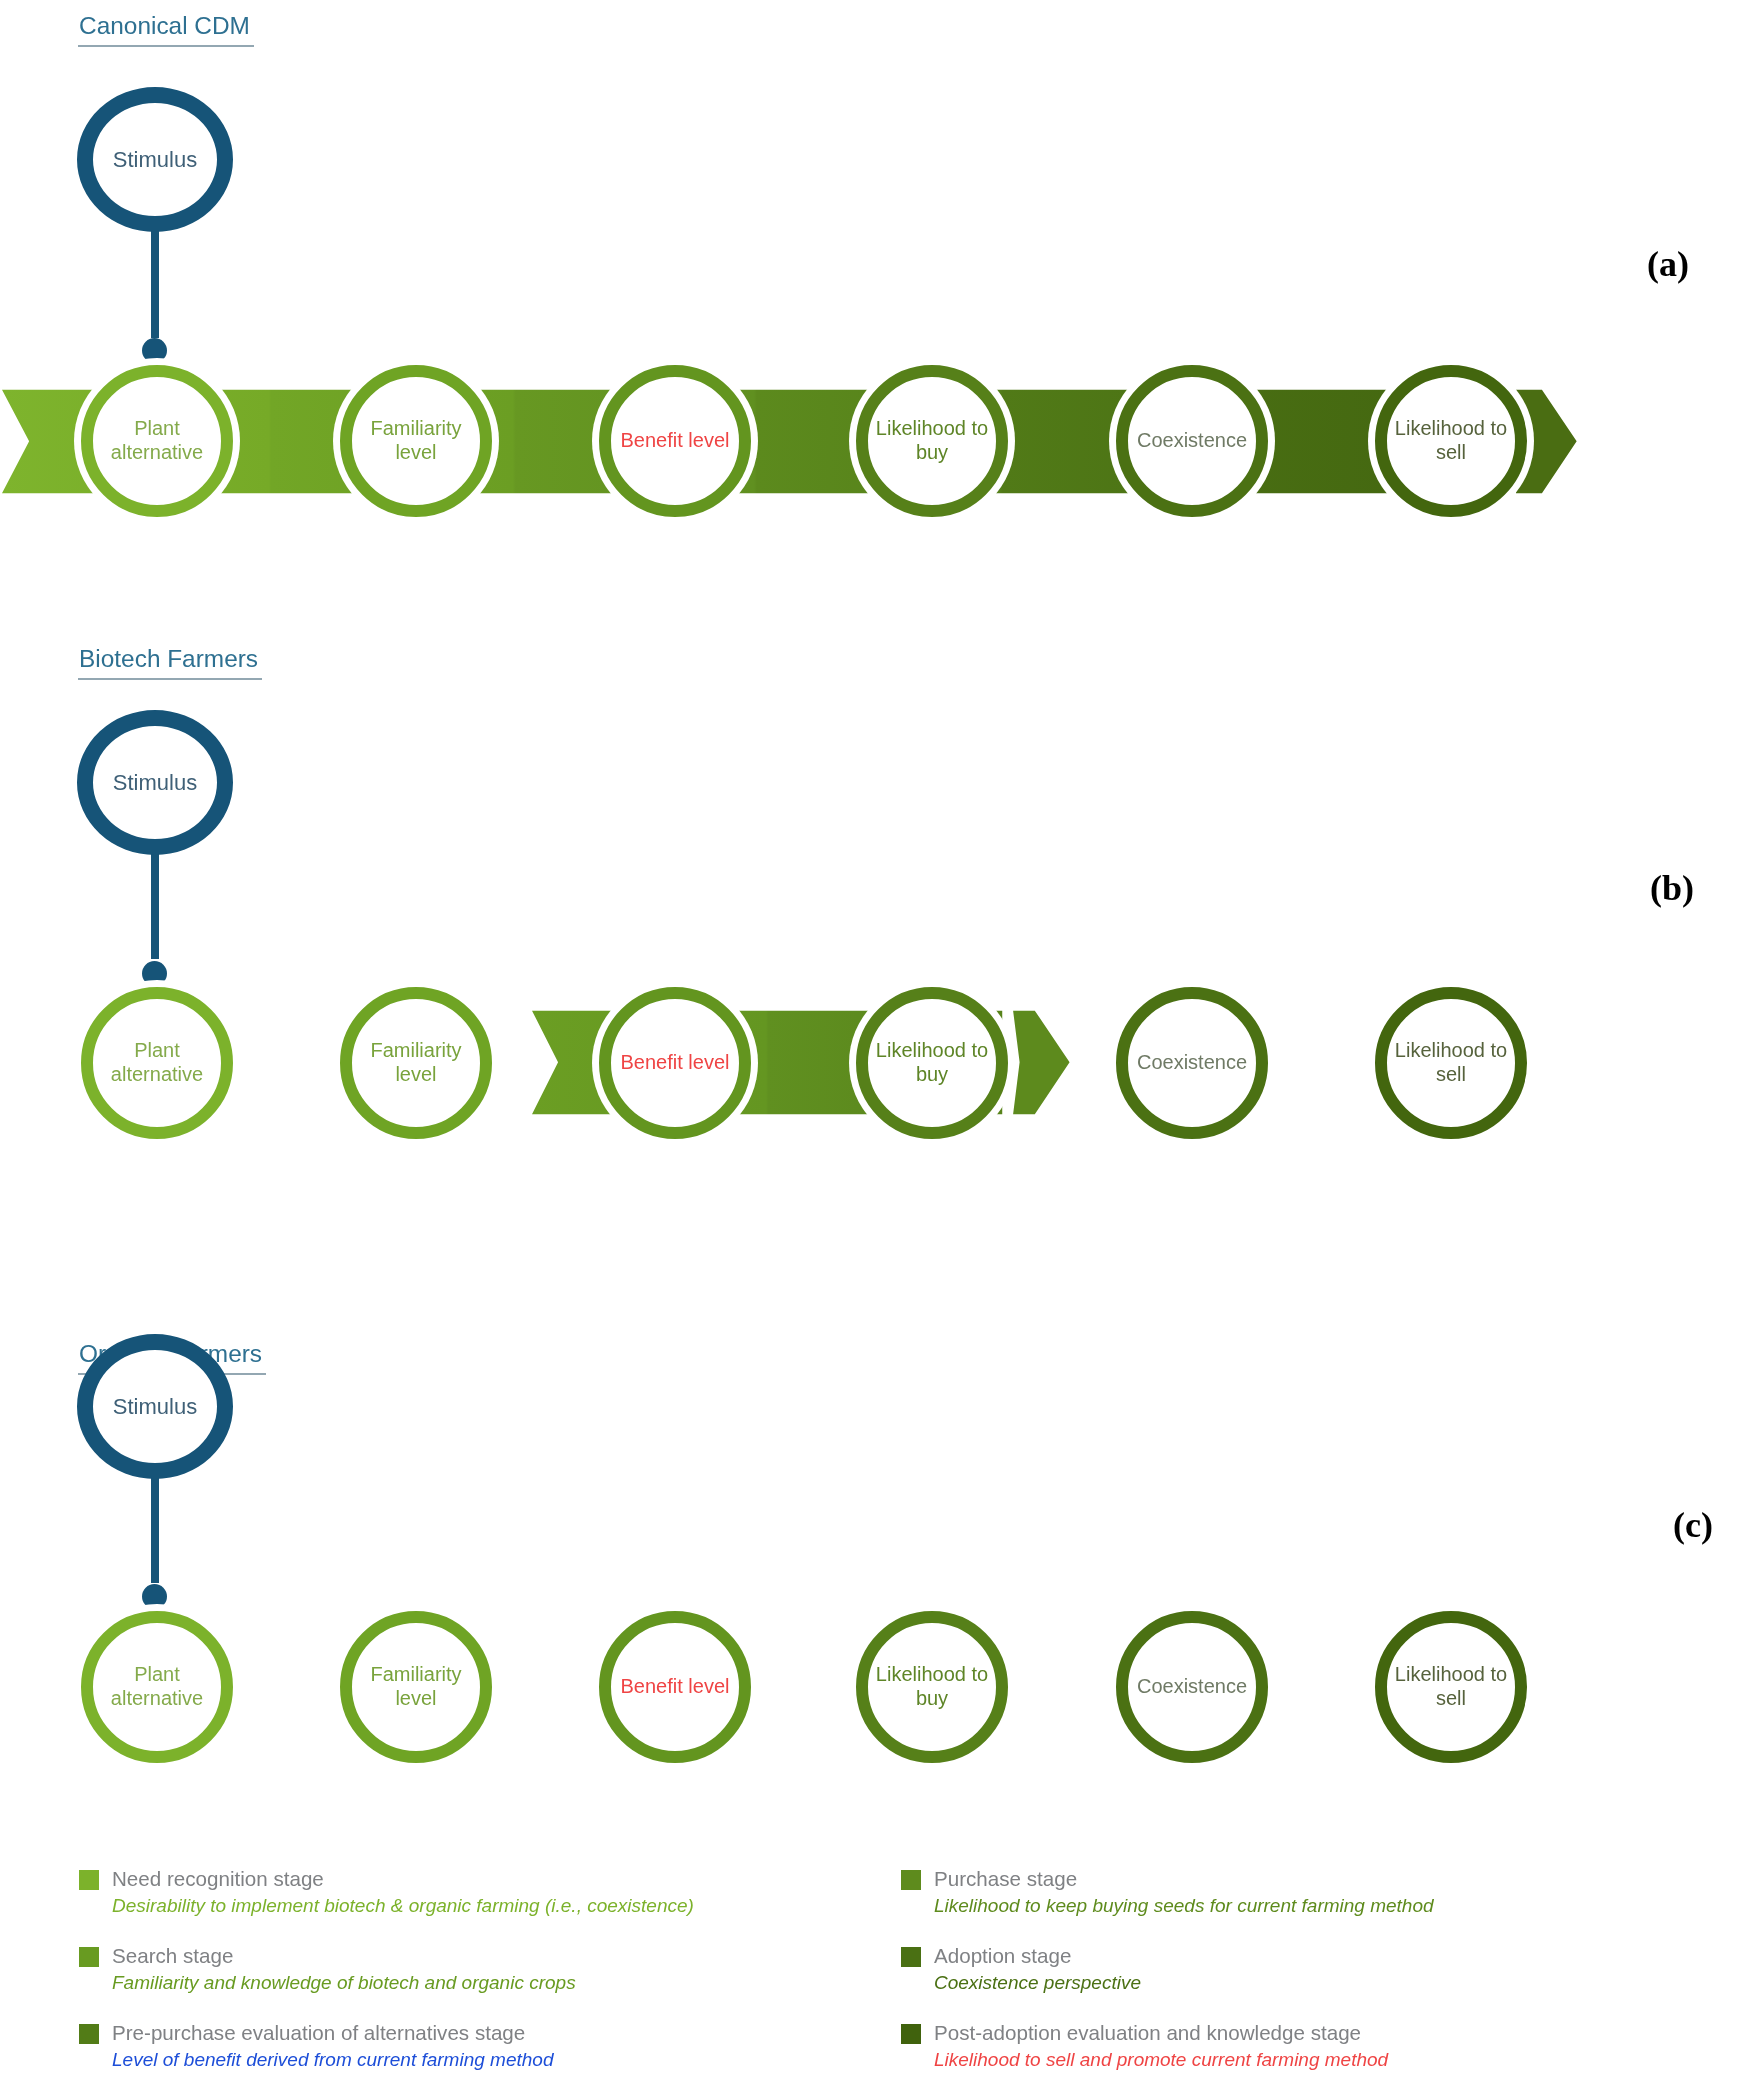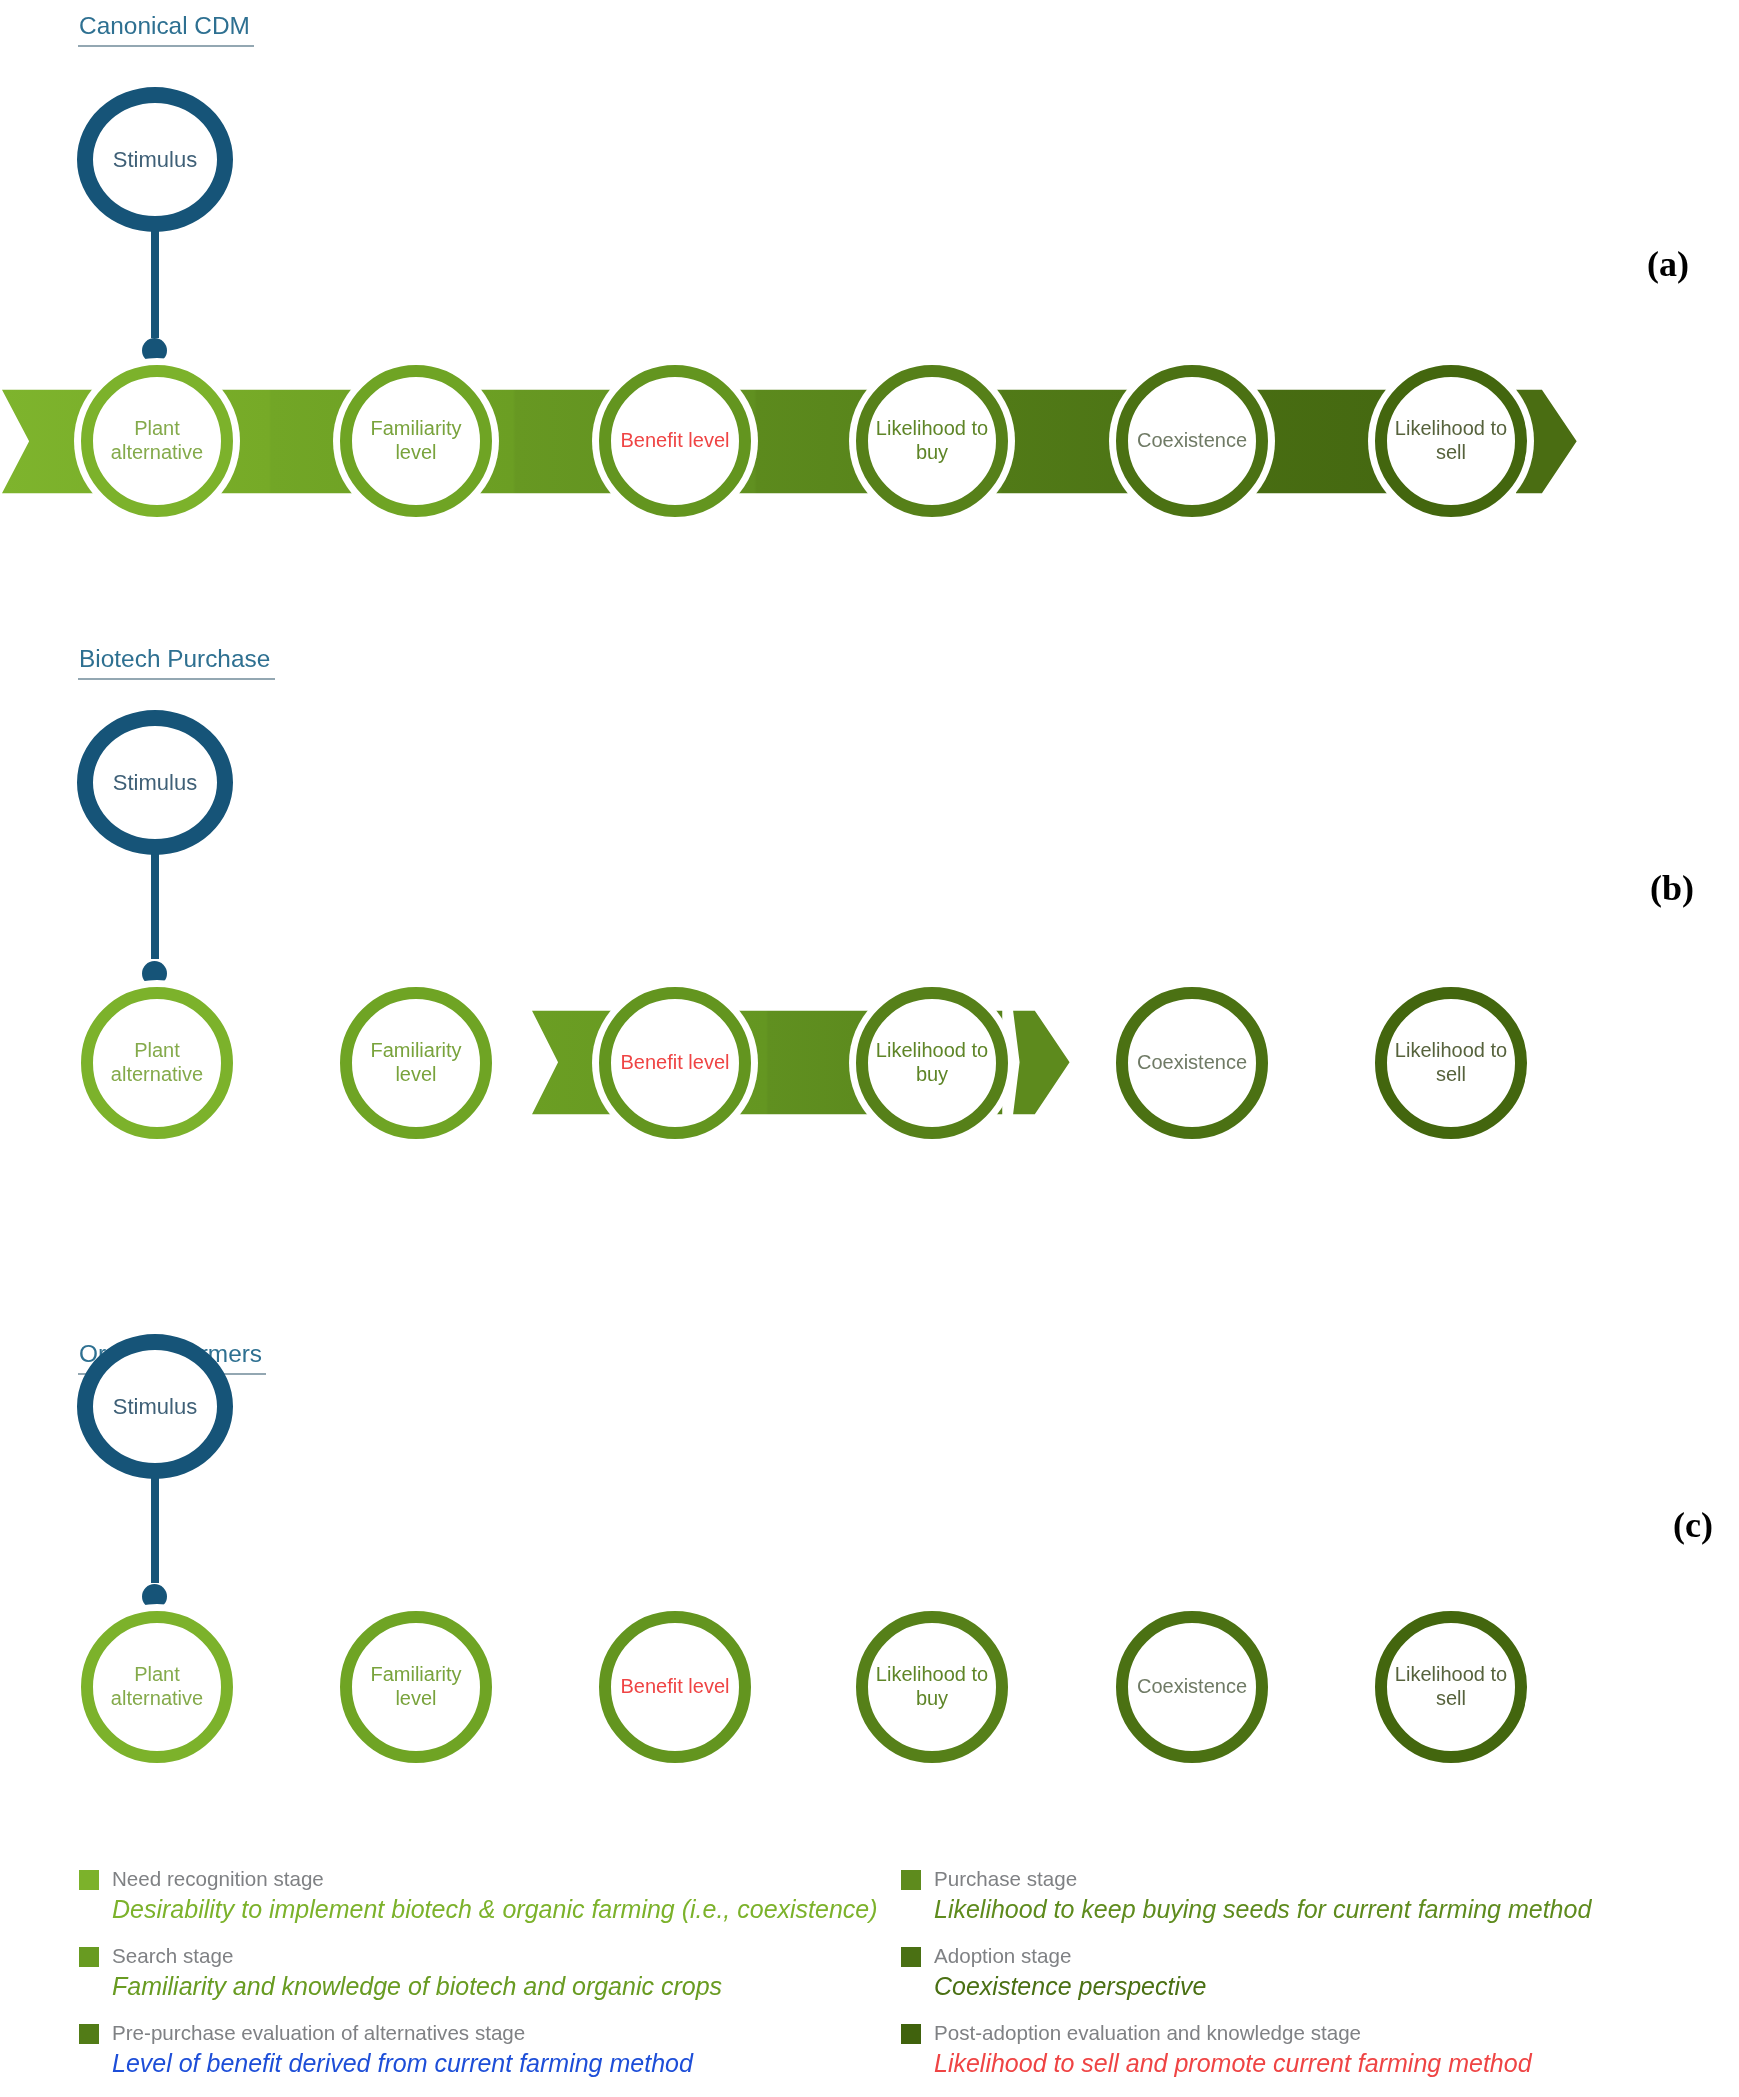--- a/index.html
+++ b/index.html
@@ -39,21 +39,21 @@
   
   .panel-label{
     position:absolute;font-family:"Liberation Serif",serif;font-weight:700;
     font-size:36px;color:#000;
   }
   
   .bullet{position:absolute;width:19.5px;height:19.5px;}
   .b1{background:#7cb22b}.b2{background:#689b21}.b3{background:#527c17}
   .b4{background:#5e8b1d}.b5{background:#4a7013}.b6{background:#40620d}
   .lg-title{position:absolute;font-size:20.6px;color:#7f8184;white-space:nowrap;}
-  .lg-desc{position:absolute;font-size:25px;font-style:italic;white-space:nowrap;}
+  .lg-desc{position:absolute;font-size:19px;font-style:italic;white-space:nowrap;}
   .d1{color:#7cb22b}.d2{color:#689b21}.d3{color:#1d4ed8}
   .d4{color:#5e8b1d}.d5{color:#4a7013}.d6{color:#ef4444}
 </style>
 </head>
 <body>
 
 <div class="canvas">
 
   <div class="heading" style="left:78px;top:12px">Canonical CDM</div>
 
@@ -98,21 +98,21 @@
     </div>
   <div class="stage s5" style="left:1116px;top:365px">
       <span class="lbl">Coexistence</span>
     </div>
   <div class="stage s6" style="left:1375px;top:365px">
       <span class="lbl">Likelihood to sell</span>
     </div>
 
   <div class="panel-label" style="left:1647px;top:243px">(a)</div>
 
-  <div class="heading" style="left:78px;top:645px">Biotech Purchase</div>
+  <div class="heading" style="left:78px;top:645px">Biotech Farmers</div>
 
   <svg class="band" style="left:532px;top:1010px" width="543" height="105" viewBox="0 0 1000 193">
     <defs>
       <linearGradient id="gB" x1="0" y1="0" x2="1" y2="0">
         <stop offset="0%" stop-color="#6b9e23"></stop>
         <stop offset="49.8%" stop-color="#649621"></stop>
         <stop offset="50.2%" stop-color="#609020"></stop>
         <stop offset="100%" stop-color="#58831b"></stop>
       </linearGradient>
     </defs>

